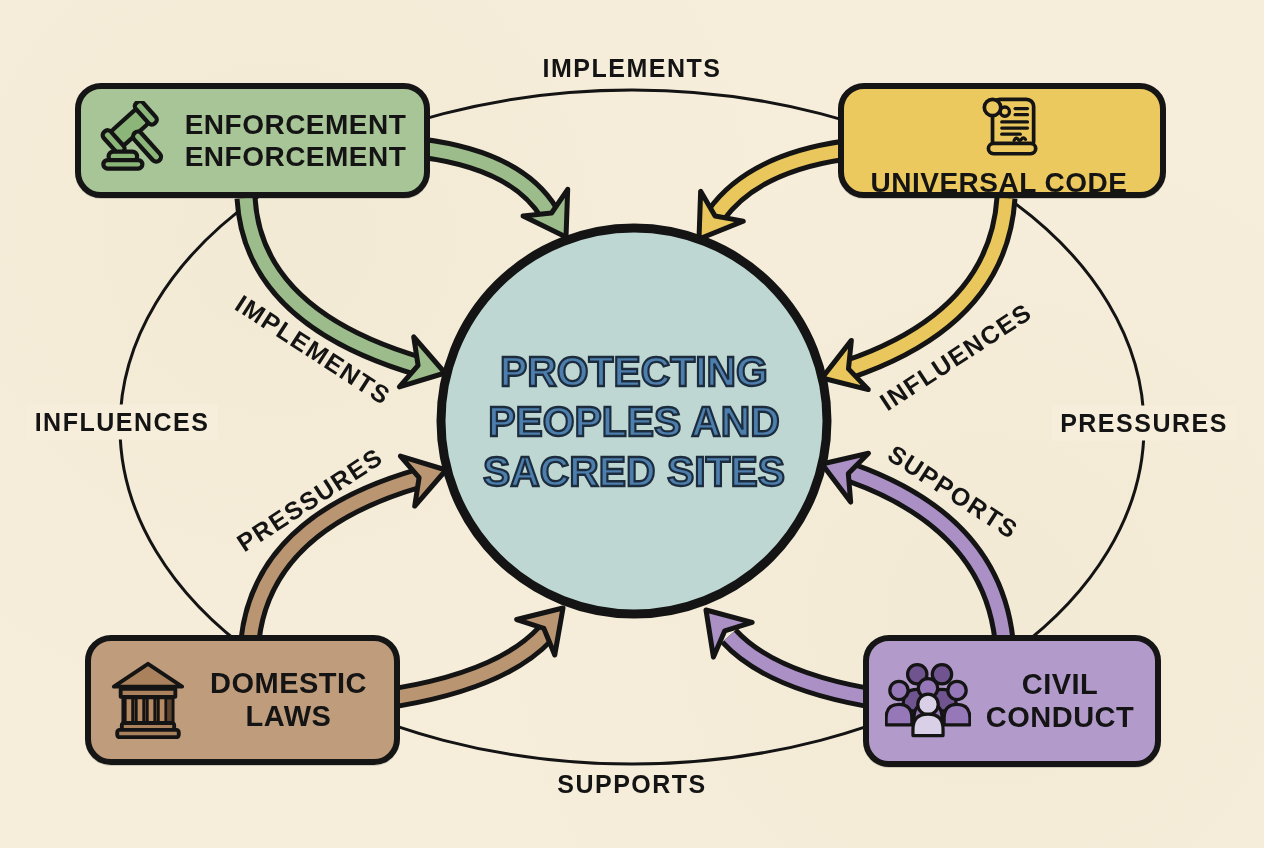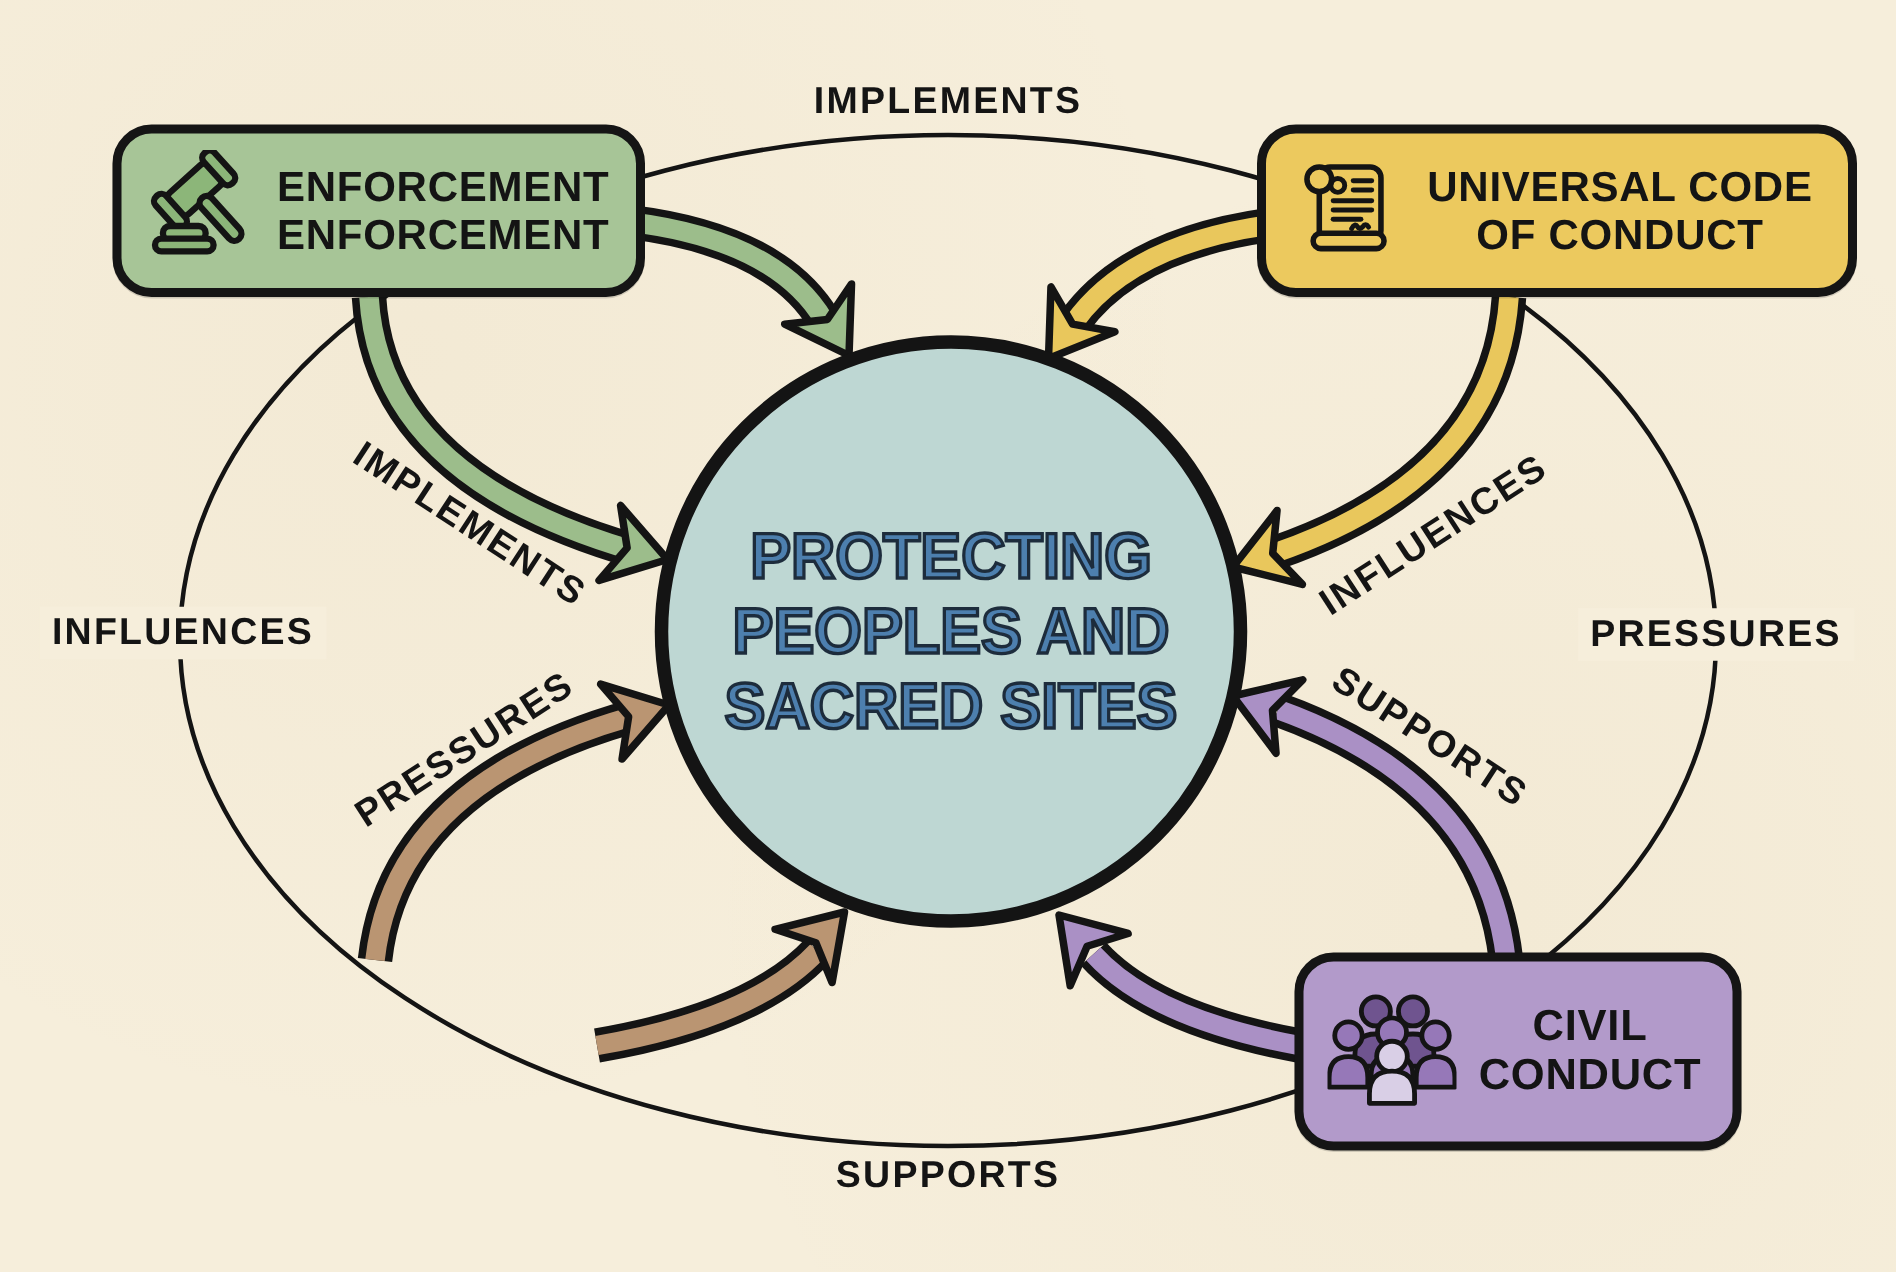--- a/index.html
+++ b/index.html
@@ -117,45 +117,65 @@
           <rect x="6" y="56" width="37" height="8" rx="4"></rect>
         </g>
       </svg>
     </span>
     <span class="lines">
       <div>ENFORCEMENT</div>
       <div>ENFORCEMENT</div>
     </span>
   </div>
 
-  <div class="box box-top" style="left: 838px; top: 83px; width: 400px; height: 115px; background: rgb(236, 201, 94);">
+  <div class="box box-top" style="left: 838px; top: 83px; width: 328px; height: 115px; background: rgb(236, 201, 94); flex-direction: column;">
     <span class="icon">
       <svg width="74" height="74" viewBox="0 0 72 72">
         <g fill="#ecc95e" stroke="#141414" stroke-width="3.6" stroke-linejoin="round" stroke-linecap="round">
           <rect x="19" y="10" width="40" height="48" rx="7"></rect>
           <circle cx="19" cy="18" r="8"></circle>
           <rect x="15" y="53" width="46" height="10" rx="5"></rect>
         </g>
         <g fill="none" stroke="#141414" stroke-width="3.2" stroke-linecap="round">
           <circle cx="31" cy="22" r="4.5"></circle>
           <path d="M41,19 H53"></path>
           <path d="M41,25 H53"></path>
           <path d="M28,32 H53"></path>
           <path d="M28,38 H53"></path>
           <path d="M28,44 H46"></path>
           <path d="M40,50 q2,-4 4,-1 q1,2 3,0 q2,-3 4,0"></path>
         </g>
       </svg>
     </span>
     <span class="lines">
       <div>UNIVERSAL CODE</div>
-      <div>OF CONDUCT</div>
-    </span>
-  </div>
-
+    </span>
+  </div>
+
+  <div class="box box-bottom" style="left: 85px; top: 635px; width: 315px; height: 130px; background: rgb(191, 156, 123);">
+    <span class="icon">
+      <svg width="82" height="82" viewBox="0 0 72 72">
+        <g stroke="#141414" stroke-width="3.4" stroke-linejoin="round">
+          <polygon points="36,6 6,26 66,26" fill="#a9825d"></polygon>
+          <rect x="12" y="28" width="48" height="7" fill="#a9825d"></rect>
+          <rect x="14" y="36" width="44" height="22" fill="#5f452f" stroke-width="2.6"></rect>
+          <rect x="16" y="36" width="6.5" height="22" fill="#b68a62" stroke-width="2.4"></rect>
+          <rect x="25.7" y="36" width="6.5" height="22" fill="#b68a62" stroke-width="2.4"></rect>
+          <rect x="35.4" y="36" width="6.5" height="22" fill="#b68a62" stroke-width="2.4"></rect>
+          <rect x="45.1" y="36" width="6.5" height="22" fill="#b68a62" stroke-width="2.4"></rect>
+          <rect x="13" y="58" width="46" height="6" rx="2" fill="#a9825d"></rect>
+          <rect x="9" y="64" width="54" height="6.5" rx="2" fill="#a9825d"></rect>
+        </g>
+      </svg>
+    </span>
+    <span class="lines">
+      <div>DOMESTIC</div>
+      <div>LAWS</div>
+    </span>
+  </div>
 
   <div class="box box-bottom" style="left: 863px; top: 635px; width: 298px; height: 132px; background: rgb(178, 154, 202);">
     <span class="icon">
       <svg width="86" height="78" viewBox="0 0 80 72">
         <g stroke="#141414" stroke-width="3" stroke-linejoin="round">
           <g fill="#6f548f">
             <circle cx="30" cy="13" r="9"></circle>
             <path d="M17,47 L17,40 Q17,27 30,27 Q43,27 43,40 L43,47 Z"></path>
             <circle cx="53" cy="13" r="9"></circle>
             <path d="M40,47 L40,40 Q40,27 53,27 Q66,27 66,40 L66,47 Z"></path>

